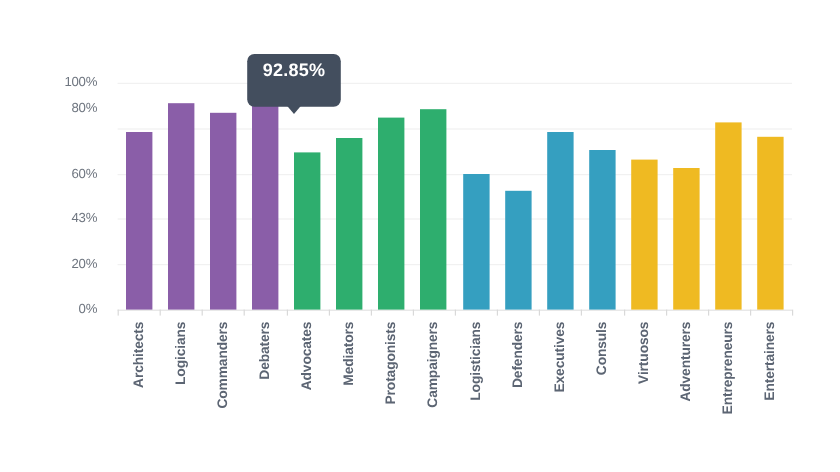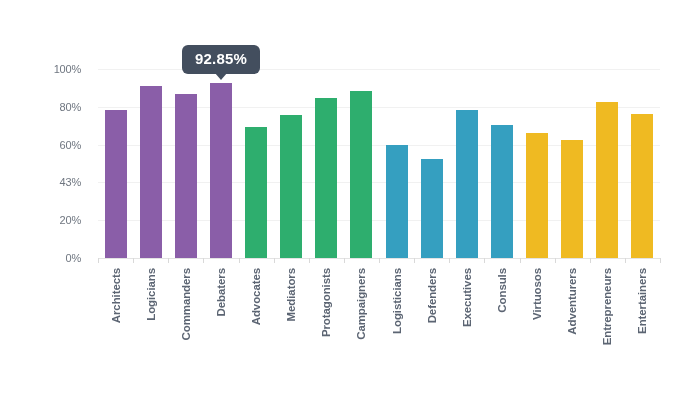--- a/index.html
+++ b/index.html
@@ -131,26 +131,27 @@
     white-space: nowrap;
     letter-spacing: -0.1px;
   }
 
   
   #tooltip {
     position: absolute;
     background: #434e5e;
     color: #ffffff;
     border-radius: 6px;
-    padding: 6px 13px 7px 13px;
+    padding: 6px 13px 22px 13px;
     font-size: 15px;
     font-weight: bold;
     letter-spacing: 0.2px;
     white-space: nowrap;
     line-height: 1.1;
+    margin-left: 24px;
   }
   #tooltip-arrow {
     position: absolute;
     left: 50%;
     bottom: -6px;
     margin-left: -6px;
     width: 0; height: 0;
     border-left: 6px solid transparent;
     border-right: 6px solid transparent;
     border-top: 7px solid #434e5e;
@@ -159,21 +160,21 @@
 </head>
 <body>
 
 <div id="chart-root">
 
   <div id="y-axis-labels">
       <div class="y-tick-label" style="top: 189px; color: rgb(111, 118, 128);">0%</div>
       <div class="y-tick-label" style="top: 151.2px; color: rgb(111, 118, 128); text-align: center;">20%</div>
       <div class="y-tick-label" style="top: 113.4px; color: rgb(111, 118, 128);">43%</div>
       <div class="y-tick-label" style="top: 75.6px; color: rgb(111, 118, 128); text-align: right;">60%</div>
-      <div class="y-tick-label" style="top: 38px; color: rgb(111, 118, 128);">80%</div>
+      <div class="y-tick-label" style="top: 21px; color: rgb(111, 118, 128);">80%</div>
       <div class="y-tick-label" style="top: 0px; color: rgb(111, 118, 128);">100%</div>
     </div>
 
   <div id="plot-area">
     <div id="gridlines">
         <div class="gridline baseline" style="top: 189px;"></div>
         <div class="gridline" style="top: 151.2px;"></div>
         <div class="gridline" style="top: 113.4px;"></div>
         <div class="gridline" style="top: 75.6px;"></div>
         <div class="gridline" style="top: 37.8px;"></div>

